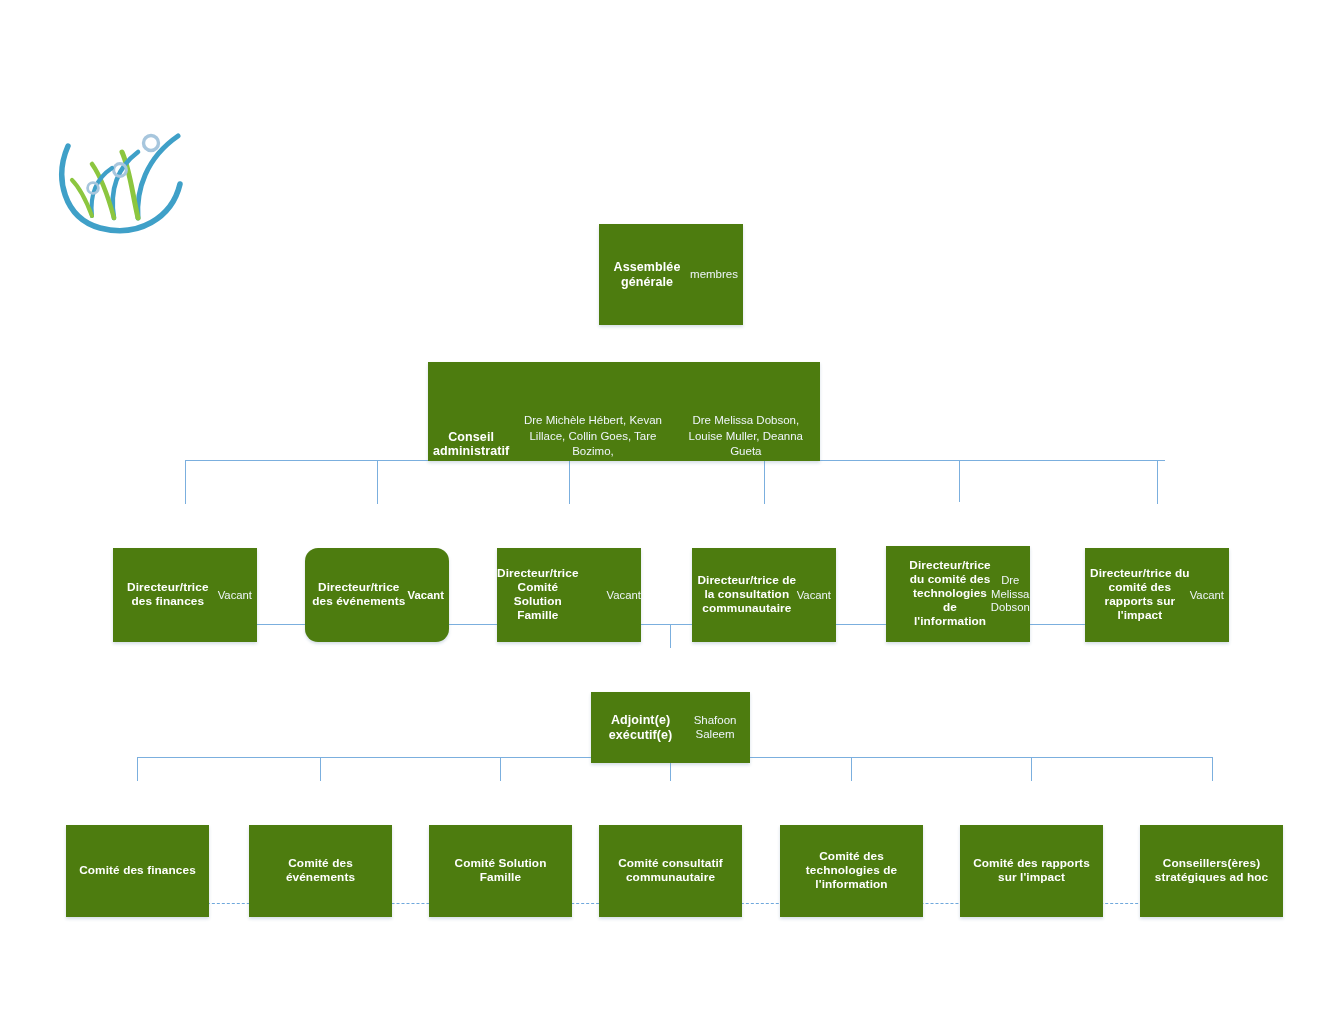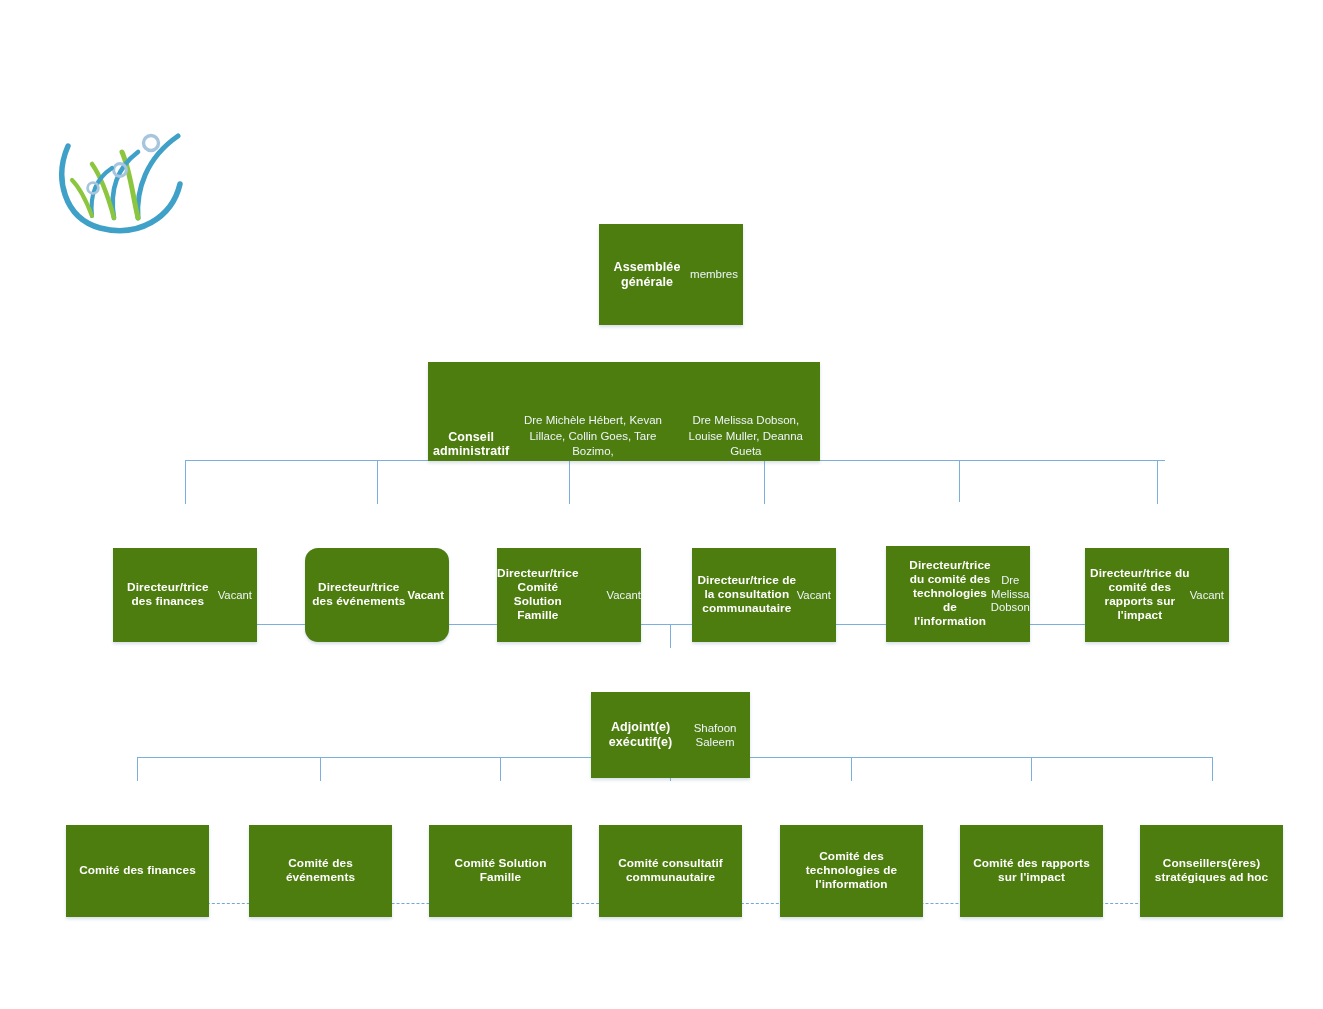--- a/index.html
+++ b/index.html
@@ -96,21 +96,21 @@
   .dir .sub   { font-size: 11.3px; }
 
   #node-dir-0 { left: 113px; }
   #node-dir-1 { left: 305px; border-radius: 13px; }
   #node-dir-2 { left: 497px; gap: 28px; }
   #node-dir-3 { left: 692px; }
   #node-dir-4 { left: 886px; top: 502px; height: 96px; padding-left: 28px; }
   #node-dir-5 { left: 1085px; }
 
   #node-adjoint {
-    left: 591px; top: 648px; width: 159px; height: 86px;
+    left: 591px; top: 648px; width: 159px; height: 71px;
   }
   #node-adjoint .title { font-size: 12.5px; }
   #node-adjoint .sub   { font-size: 11.5px; }
 
   .com {
     width: 143px; height: 92px; top: 781px;
   }
   .com .title { font-size: 11.8px; }
 
   #node-com-0 { left: 66px; }

